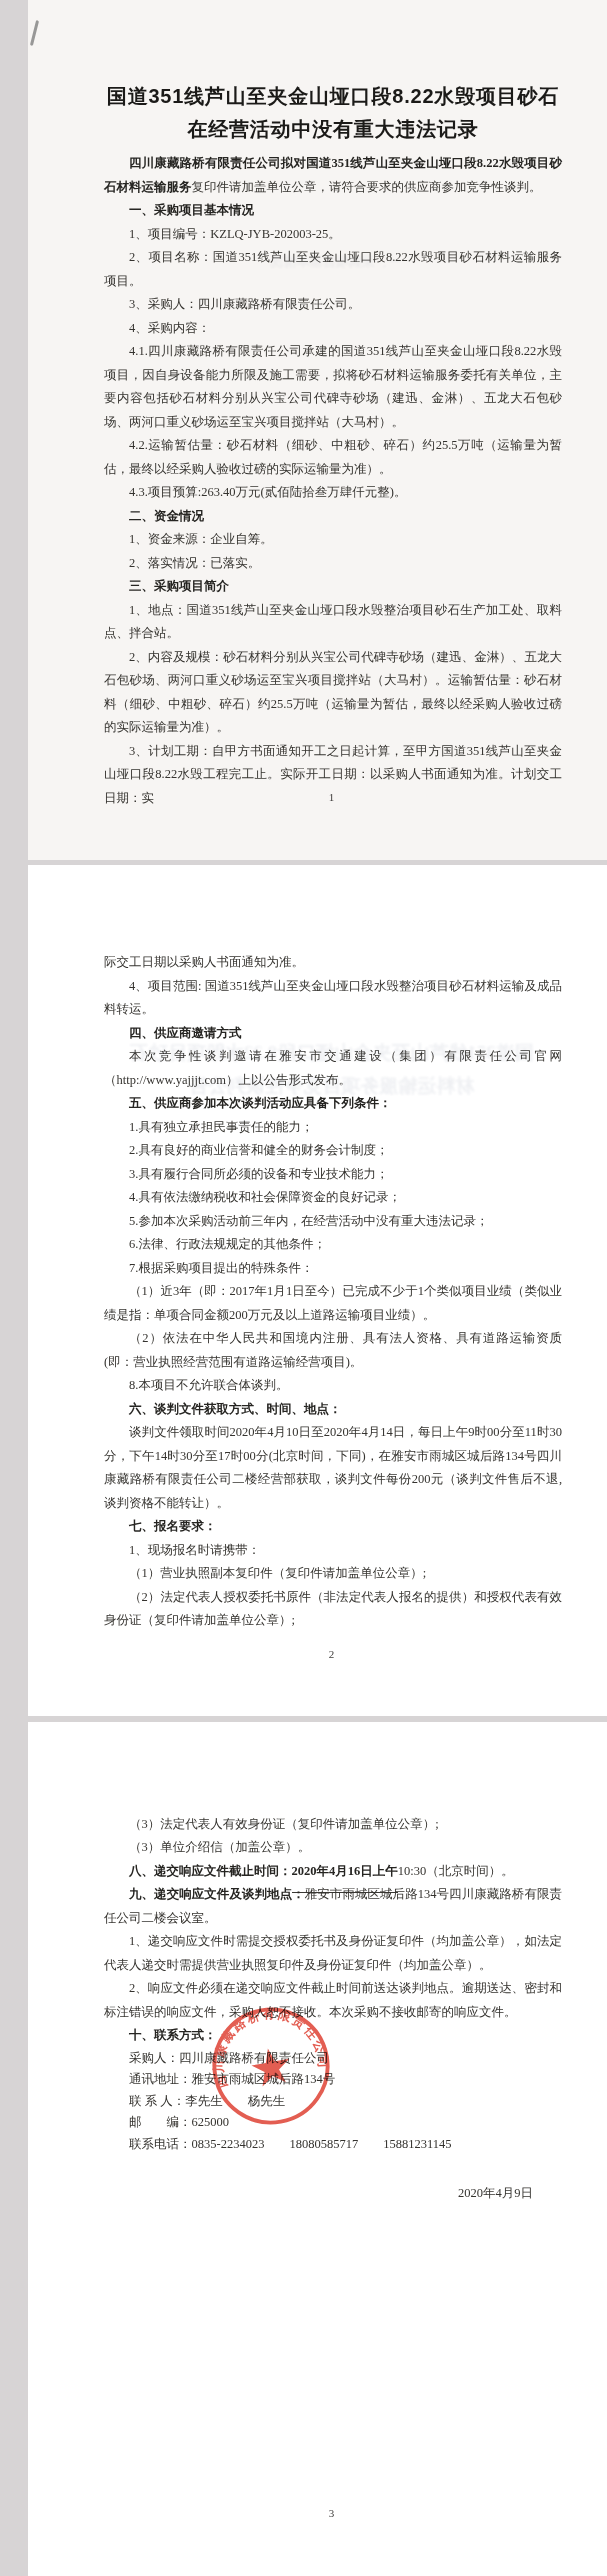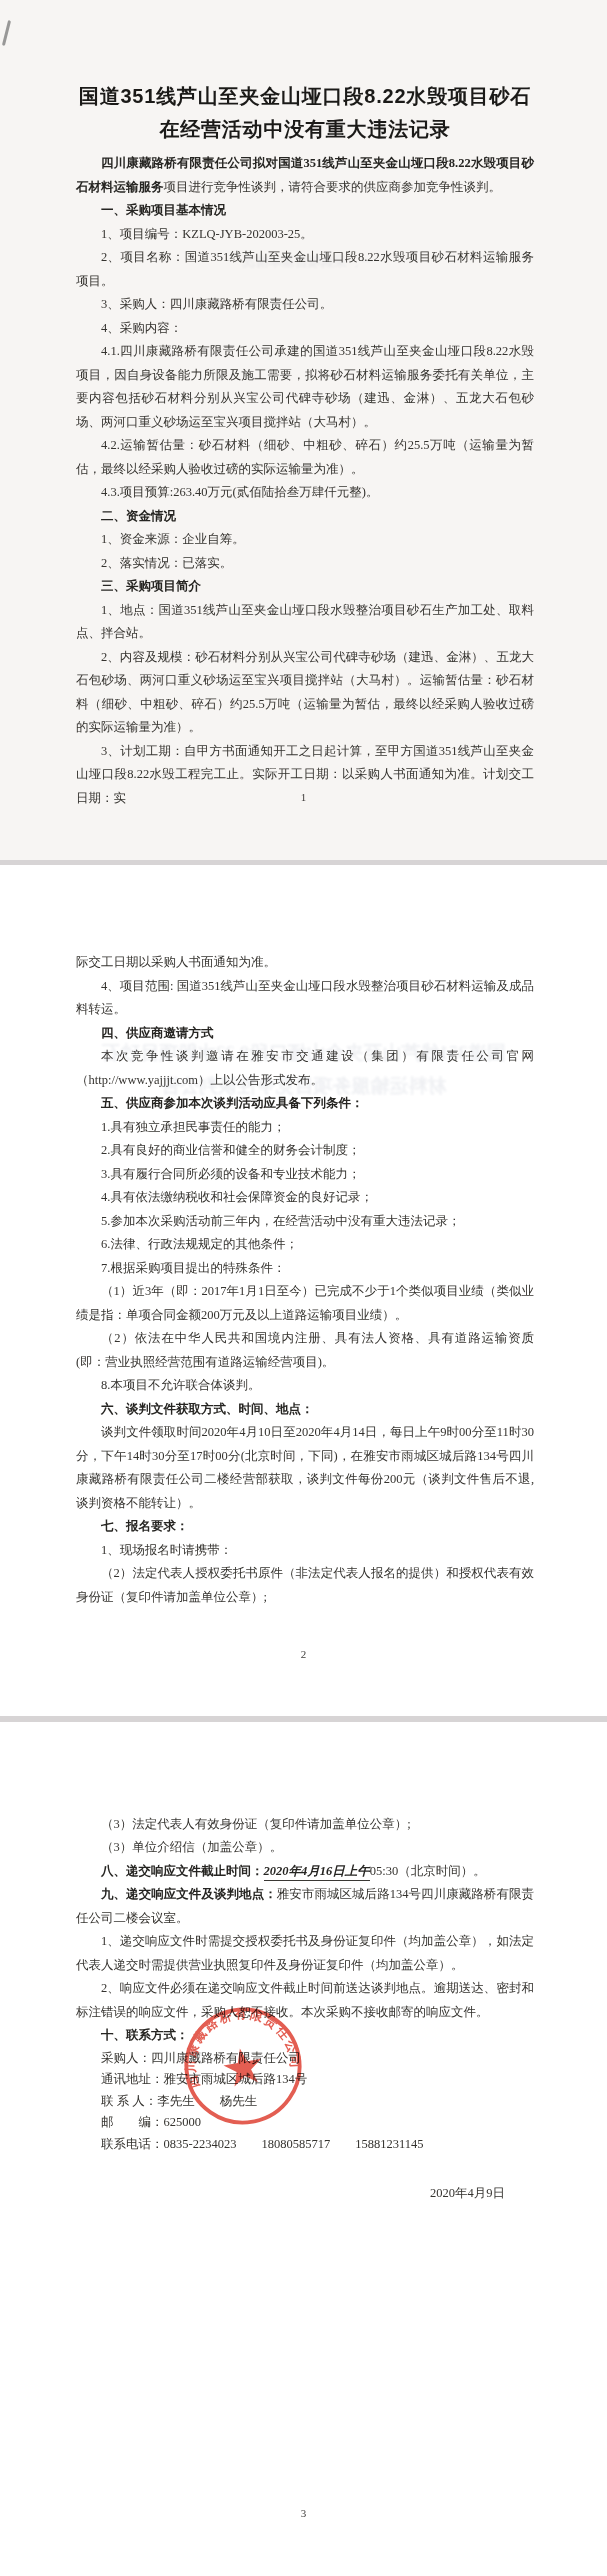--- a/index.html
+++ b/index.html
@@ -1,38 +1,38 @@
 <!DOCTYPE html>
 <html lang="zh" style="font-size:12px"><head>
 <meta charset="utf-8">
 <style>
   html,body{margin:0;padding:0;}
   body{
     width:607px;
     background:#d7d4d5;
     font-family:"Liberation Serif", serif;
   }
-  .doc{width:525px;}
+  .doc{width:525px;margin-left:28px;}
   .page{
     position:relative;
     width:607px;
     box-sizing:border-box;
     color:#35332f;
     font-size:12.5px;
     line-height:23.5px;
     text-align:justify;
     overflow:hidden;
   }
   .page-1{height:860px;background:#f7f5f3;padding:80px 73px 0 76px;margin-bottom:5.3px;}
   .page-2{height:851px;background:#ffffff;padding:86px 73px 0 76px;margin-bottom:5.3px;}
   .page-3{height:854px;background:#ffffff;padding:91px 73px 0 76px;}
   p{margin:0;text-indent:2em;}
   p.noindent{text-indent:0;}
   .bold{font-weight:700;color:#262522;}
-  .underline{border-bottom:1.1px solid #3a3834;padding-bottom:2px;font-style:italic;}
+  .underline{border-bottom:1.1px solid #3a3834;padding-bottom:14px;}
   h1.title{
     margin:0 0 6px 0;
     text-align:center;
     font-family:"Liberation Sans", sans-serif;
     font-weight:700;
     font-size:20px;
     line-height:33px;
     color:#1b1a18;
     letter-spacing:0.8px;
     text-indent:0;
@@ -91,21 +91,21 @@
 
   <section class="page page-1">
     <div class="corner-mark"></div>
     <div class="ghost ghost-p1">一、采购项目基本情况</div>
 
     <h1 class="title">
       <span class="tline">国道351线芦山至夹金山垭口段8.22水毁项目砂石</span>
       <span class="tline">在经营活动中没有重大违法记录</span>
     </h1>
 
-    <p><span class="bold">四川康藏路桥有限责任公司拟对国道351线芦山至夹金山垭口段8.22水毁项目砂石材料运输服务</span><span>项目进行竞争性谈判，请符合要求的供应商参加竞争性谈判。</span></p>
+    <p><span class="bold">四川康藏路桥有限责任公司拟对国道351线芦山至夹金山垭口段8.22水毁项目砂石材料运输服务</span><span>复印件请加盖单位公章，请符合要求的供应商参加竞争性谈判。</span></p>
 
     <p class="bold">一、采购项目基本情况</p>
     <p>1、项目编号：KZLQ-JYB-202003-25。</p>
     <p>2、项目名称：国道351线芦山至夹金山垭口段8.22水毁项目砂石材料运输服务项目。</p>
     <p>3、采购人：四川康藏路桥有限责任公司。</p>
     <p>4、采购内容：</p>
     <p>4.1.四川康藏路桥有限责任公司承建的国道351线芦山至夹金山垭口段8.22水毁项目，因自身设备能力所限及施工需要，拟将砂石材料运输服务委托有关单位，主要内容包括砂石材料分别从兴宝公司代碑寺砂场（建迅、金淋）、五龙大石包砂场、两河口重义砂场运至宝兴项目搅拌站（大马村）。</p>
     <p>4.2.运输暂估量：砂石材料（细砂、中粗砂、碎石）约25.5万吨（运输量为暂估，最终以经采购人验收过磅的实际运输量为准）。</p>
     <p>4.3.项目预算:263.40万元(贰佰陆拾叁万肆仟元整)。</p>
 
@@ -143,30 +143,31 @@
     <p>7.根据采购项目提出的特殊条件：</p>
     <p>（1）近3年（即：2017年1月1日至今）已完成不少于1个类似项目业绩（类似业绩是指：单项合同金额200万元及以上道路运输项目业绩）。</p>
     <p>（2）依法在中华人民共和国境内注册、具有法人资格、具有道路运输资质(即：营业执照经营范围有道路运输经营项目)。</p>
     <p>8.本项目不允许联合体谈判。</p>
 
     <p class="bold">六、谈判文件获取方式、时间、地点：</p>
     <p>谈判文件领取时间2020年4月10日至2020年4月14日，每日上午9时00分至11时30分，下午14时30分至17时00分(北京时间，下同)，在雅安市雨城区城后路134号四川康藏路桥有限责任公司二楼经营部获取，谈判文件每份200元（谈判文件售后不退,谈判资格不能转让）。</p>
 
     <p class="bold">七、报名要求：</p>
     <p>1、现场报名时请携带：</p>
+    <p>（1）营业执照副本复印件（复印件请加盖单位公章）;</p>
     <p>（2）法定代表人授权委托书原件（非法定代表人报名的提供）和授权代表有效身份证（复印件请加盖单位公章）;</p>
 
     <div class="pagenum">2</div>
   </section>
 
   <section class="page page-3">
     <p>（3）法定代表人有效身份证（复印件请加盖单位公章）;</p>
     <p>（3）单位介绍信（加盖公章）。</p>
 
-    <p><span class="bold">八、递交响应文件截止时间：</span><span class="bold underline">2020年4月16日上午</span><span>05:30（北京时间）。</span></p>
+    <p><span class="bold">八、递交响应文件截止时间：</span><span class="bold underline">2020年4月16日上午</span><span>10:30（北京时间）。</span></p>
 
     <p><span class="bold">九、递交响应文件及谈判地点：</span><span>雅安市雨城区城后路134号四川康藏路桥有限责任公司二楼会议室。</span></p>
 
     <p>1、递交响应文件时需提交授权委托书及身份证复印件（均加盖公章），如法定代表人递交时需提供营业执照复印件及身份证复印件（均加盖公章）。</p>
     <p>2、响应文件必须在递交响应文件截止时间前送达谈判地点。逾期送达、密封和标注错误的响应文件，采购人恕不接收。本次采购不接收邮寄的响应文件。</p>
 
     <p class="bold">十、联系方式：</p>
     <div class="contact">
       <p>采购人：四川康藏路桥有限责任公司</p>
       <p>通讯地址：雅安市雨城区城后路134号</p>

